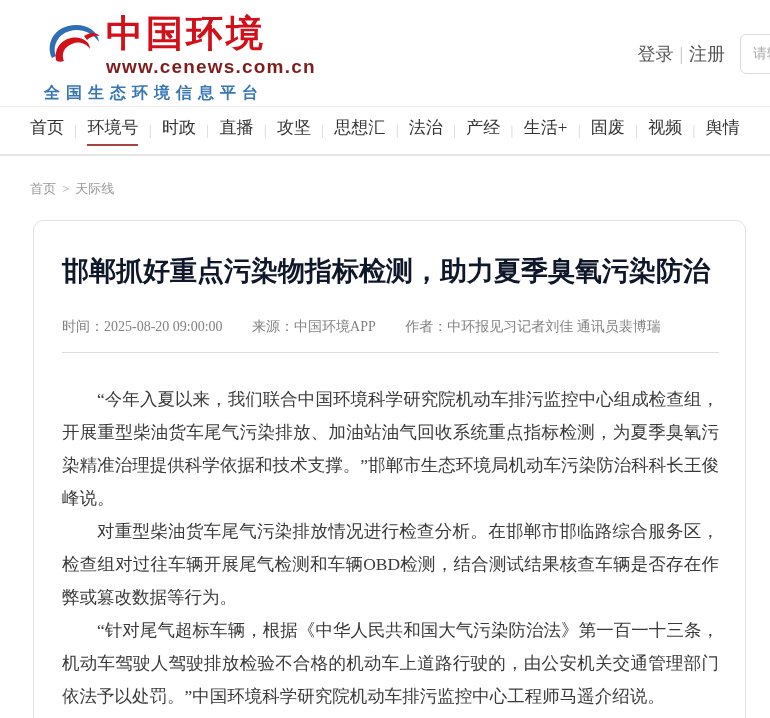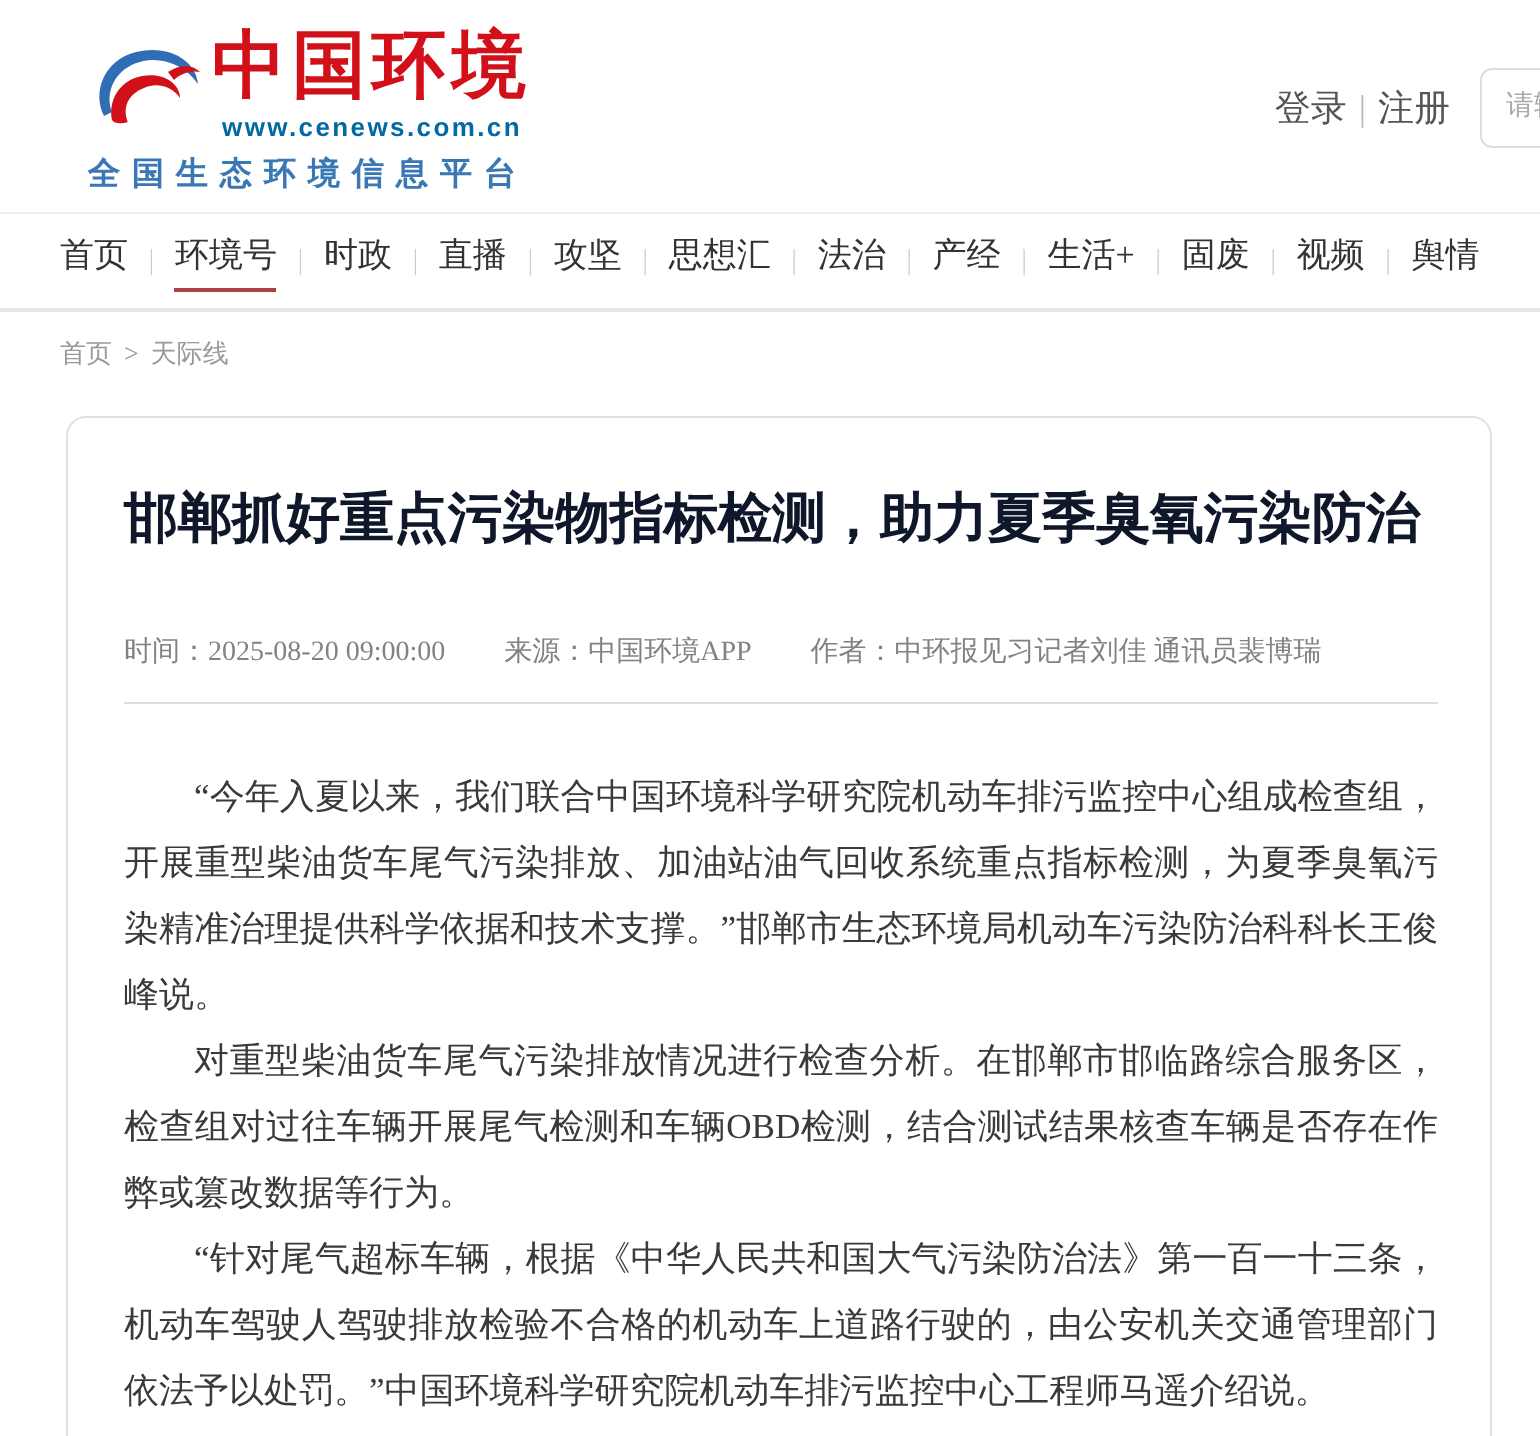--- a/index.html
+++ b/index.html
@@ -6,21 +6,21 @@
   html,body { width:770px; height:718px; overflow:hidden; background:#fff;
     font-family:"Liberation Serif","DejaVu Serif",serif; }
 
   
   .header { position:relative; height:106px; background:#fff; }
   .logo { position:absolute; left:44px; top:14px; cursor:pointer; }
   .logo-top { display:flex; align-items:flex-start;justify-content:space-between; }
   .logo-icon { width:60px; height:52px; margin-top:6px; }
   .logo-text { margin-left:2px; }
   .logo-title { font-size:37px; font-weight:bold; color:#d2101a; letter-spacing:3px; line-height:1.1; white-space:nowrap; }
-  .logo-url { font-size:13px; font-weight:bold; color:#0369a1; letter-spacing:1.2px; text-align:center; margin-top:1px; font-family:"Liberation Sans",sans-serif; }
+  .logo-url { font-size:19px; font-weight:bold; color:#7f1d1d; letter-spacing:1.2px; text-align:center; margin-top:1px; font-family:"Liberation Sans",sans-serif; }
   .logo-sub { font-size:16px; font-weight:bold; color:#3a78b5; letter-spacing:6px; margin-top:5px; white-space:nowrap; }
 
   .auth { position:absolute; top:42px; right:45px; font-size:18px; color:#555; white-space:nowrap; }
   .auth a { color:#555; text-decoration:none; cursor:pointer; }
   .auth .sep { color:#bbb; margin:0 6px; }
 
   .search-box { position:absolute; left:740px; top:34px; }
   .search-box input { width:170px; height:40px; border:1px solid #ddd; border-radius:6px;
     padding:0 12px; font-size:14px; color:#666; outline:none;
     font-family:"Liberation Serif","DejaVu Serif",serif; }
@@ -28,29 +28,29 @@
 
   
   .nav { height:50px; border-top:1px solid #ededed; border-bottom:2px solid #e6e6e6;
     display:flex; align-items:center; justify-content:space-between; padding:0 30px; }
   .nav-link { font-size:17px; color:#333; text-decoration:none; padding-bottom:5px;
     border-bottom:2px solid transparent; white-space:nowrap; cursor:pointer; }
   .nav-link.active { border-bottom-color:#a94442; }
   .nav-sep { color:#ccc; font-size:12px; transform:scaleY(1.2); }
 
   
-  .breadcrumb { padding:12px 0 18px 30px; font-size:13px; color:#999; }
+  .breadcrumb { padding:24px 0 18px 30px; font-size:13px; color:#999; }
   .breadcrumb a { color:#999; text-decoration:none; cursor:pointer; }
   .breadcrumb .sep { margin:0 6px; }
 
   
   .card { margin:4px 24px 0 33px; border:1px solid #e2e2e2; border-radius:10px;
     padding:30px 26px 60px 28px; background:#fff; }
   .article-title { font-size:27px; font-weight:bold; color:#0f172a; line-height:1.55; }
-  .meta { margin-top:36px; font-size:14px; color:#828282; }
+  .meta { margin-top:25px; font-size:14px; color:#828282; }
   .meta .seg { margin-right:26px; white-space:nowrap; }
   .meta-divider { height:1px; background:#dcdcdc; margin-top:16px; }
   .body-text p { font-size:17.5px; line-height:33px; color:#3a3a3a;
     text-indent:2em; text-align:justify; }
   .body-text p:first-child { margin-top:30px; }
 </style>
 </head>
 <body>
 
 <div class="header">

